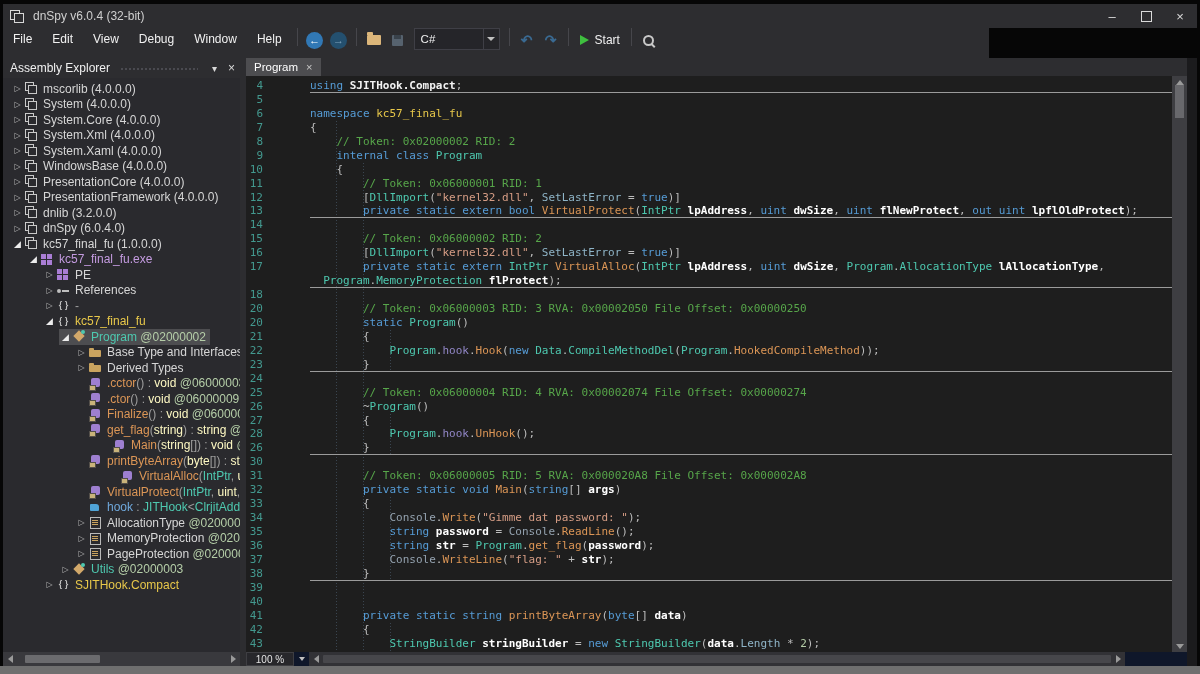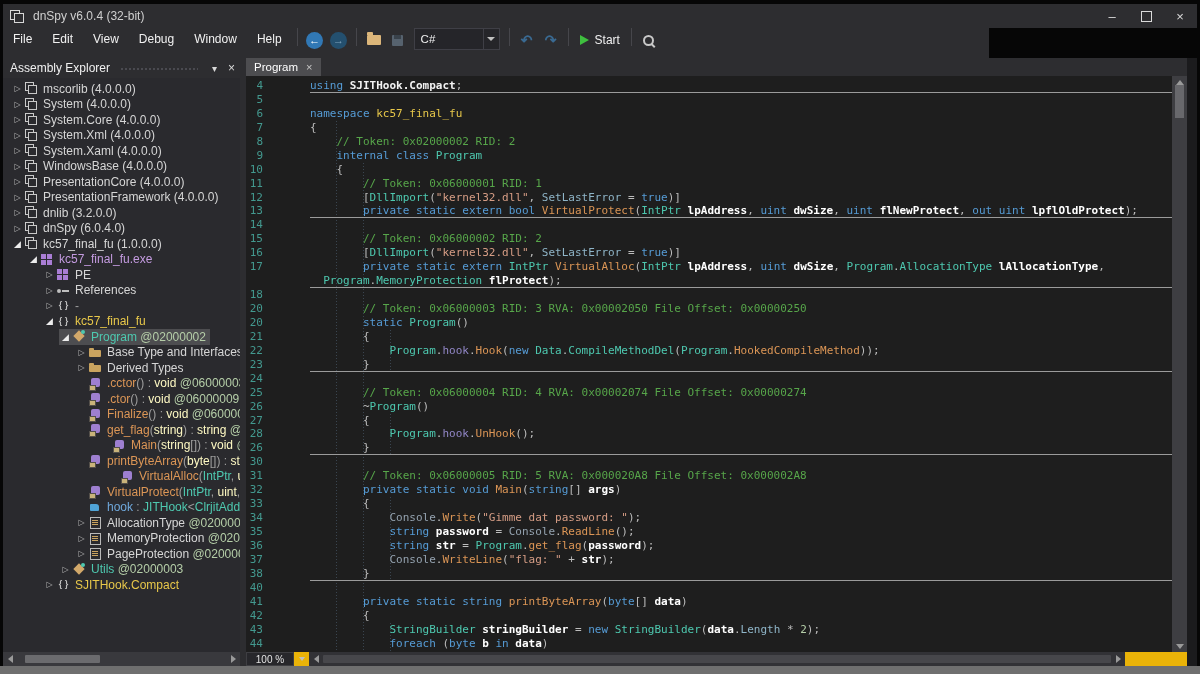--- a/index.html
+++ b/index.html
@@ -100,21 +100,21 @@
   .c-k{color:#569CD6}.c-t{color:#4EC9B0}.c-s{color:#D69D85}.c-c{color:#57A64A}.c-m{color:#DC9656}
   .c-p{color:#BDBDBD}.c-b{color:#FFFFFF;font-weight:bold}.c-f{color:#9287C7}.c-st{color:#95A3B0}
   .c-pr{color:#8FB5C8}.c-nu{color:#B5CEA8}.c-ns{color:#E8C84A}.c-u{color:#F2F2F2;font-weight:bold}
   .guide{position:absolute;width:1px;background-image:repeating-linear-gradient(to bottom,#3A4550 0,#3A4550 1px,transparent 1px,transparent 3px);}
 
   #vscroll{width:15px;background:#3E3E42;position:relative;display:flex;flex-direction:column;align-items:center;}
   .vthumb{position:absolute;top:9px;left:3px;width:9px;height:33px;background:#68686C;}
   #vscroll .sb-arrow{height:12px;}
   #vscroll .bottom-arrow{position:absolute;bottom:0;}
 
-  #bottombar{height:14px;display:flex;align-items:center;background:#eab308;}
+  #bottombar{height:14px;display:flex;align-items:center;background:#0f172a;}
   #zoombox{width:46px;height:12px;background:#27272B;border:1px solid #3E3E42;color:#E2E2E2;
     font-size:10px;display:flex;align-items:center;justify-content:center;}
   #zoom-dd{width:15px;height:14px;display:flex;align-items:center;justify-content:center;}
   #zoom-dd .tri-down{border-left-width:3.5px;border-right-width:3.5px;border-top-width:4px;}
   #editor-hscroll{flex:1;margin-right:62px;height:14px;background:#323236;display:flex;align-items:center;position:relative;}
   #editor-hscroll .hthumb{left:14px;right:14px;background:#47474B;}
 
   #rightedge{width:10px;background:#1B1B1D;}
   #status-strip{position:absolute;left:0;top:666px;width:1200px;height:8px;background:#6F6F6F;}
 </style>
@@ -481,20 +481,21 @@
               <div class="line div"><span class="ln">26</span><span class="lt"><span class="c-p">        }</span></span></div>
               <div class="line"><span class="ln">30</span><span class="lt"></span></div>
               <div class="line"><span class="ln">31</span><span class="lt"><span class="c-p">        </span><span class="c-c">// Token: 0x06000005 RID: 5 RVA: 0x000020A8 File Offset: 0x000002A8</span></span></div>
               <div class="line"><span class="ln">32</span><span class="lt"><span class="c-k">        private static void </span><span class="c-m">Main</span><span class="c-p">(</span><span class="c-k">string</span><span class="c-p">[] </span><span class="c-b">args</span><span class="c-p">)</span></span></div>
               <div class="line"><span class="ln">33</span><span class="lt"><span class="c-p">        {</span></span></div>
               <div class="line"><span class="ln">34</span><span class="lt"><span class="c-p">            </span><span class="c-st">Console</span><span class="c-p">.</span><span class="c-m">Write</span><span class="c-p">(</span><span class="c-s">"Gimme dat password: "</span><span class="c-p">);</span></span></div>
               <div class="line"><span class="ln">35</span><span class="lt"><span class="c-k">            string </span><span class="c-b">password</span><span class="c-p"> = </span><span class="c-st">Console</span><span class="c-p">.</span><span class="c-m">ReadLine</span><span class="c-p">();</span></span></div>
               <div class="line"><span class="ln">36</span><span class="lt"><span class="c-k">            string </span><span class="c-b">str</span><span class="c-p"> = </span><span class="c-t">Program</span><span class="c-p">.</span><span class="c-m">get_flag</span><span class="c-p">(</span><span class="c-b">password</span><span class="c-p">);</span></span></div>
               <div class="line"><span class="ln">37</span><span class="lt"><span class="c-p">            </span><span class="c-st">Console</span><span class="c-p">.</span><span class="c-m">WriteLine</span><span class="c-p">(</span><span class="c-s">"flag: "</span><span class="c-p"> + </span><span class="c-b">str</span><span class="c-p">);</span></span></div>
               <div class="line div"><span class="ln">38</span><span class="lt"><span class="c-p">        }</span></span></div>
+              <div class="line"><span class="ln">39</span><span class="lt"></span></div>
               <div class="line"><span class="ln">40</span><span class="lt"><span class="c-p">        </span></span></div>
               <div class="line"><span class="ln">41</span><span class="lt"><span class="c-k">        private static string </span><span class="c-m">printByteArray</span><span class="c-p">(</span><span class="c-k">byte</span><span class="c-p">[] </span><span class="c-b">data</span><span class="c-p">)</span></span></div>
               <div class="line"><span class="ln">42</span><span class="lt"><span class="c-p">        {</span></span></div>
               <div class="line"><span class="ln">43</span><span class="lt"><span class="c-p">            </span><span class="c-t">StringBuilder</span><span class="c-p"> </span><span class="c-b">stringBuilder</span><span class="c-p"> = </span><span class="c-k">new </span><span class="c-t">StringBuilder</span><span class="c-p">(</span><span class="c-b">data</span><span class="c-p">.</span><span class="c-pr">Length</span><span class="c-p"> * </span><span class="c-nu">2</span><span class="c-p">);</span></span></div>
               <div class="line"><span class="ln">44</span><span class="lt"><span class="c-k">            foreach</span><span class="c-p"> (</span><span class="c-k">byte</span><span class="c-p"> </span><span class="c-b">b</span><span class="c-k"> in </span><span class="c-b">data</span><span class="c-p">)</span></span></div>
             </div>
         </div>
         <div id="vscroll">
           <span class="sb-arrow">
               <span class="tri-u"></span>

